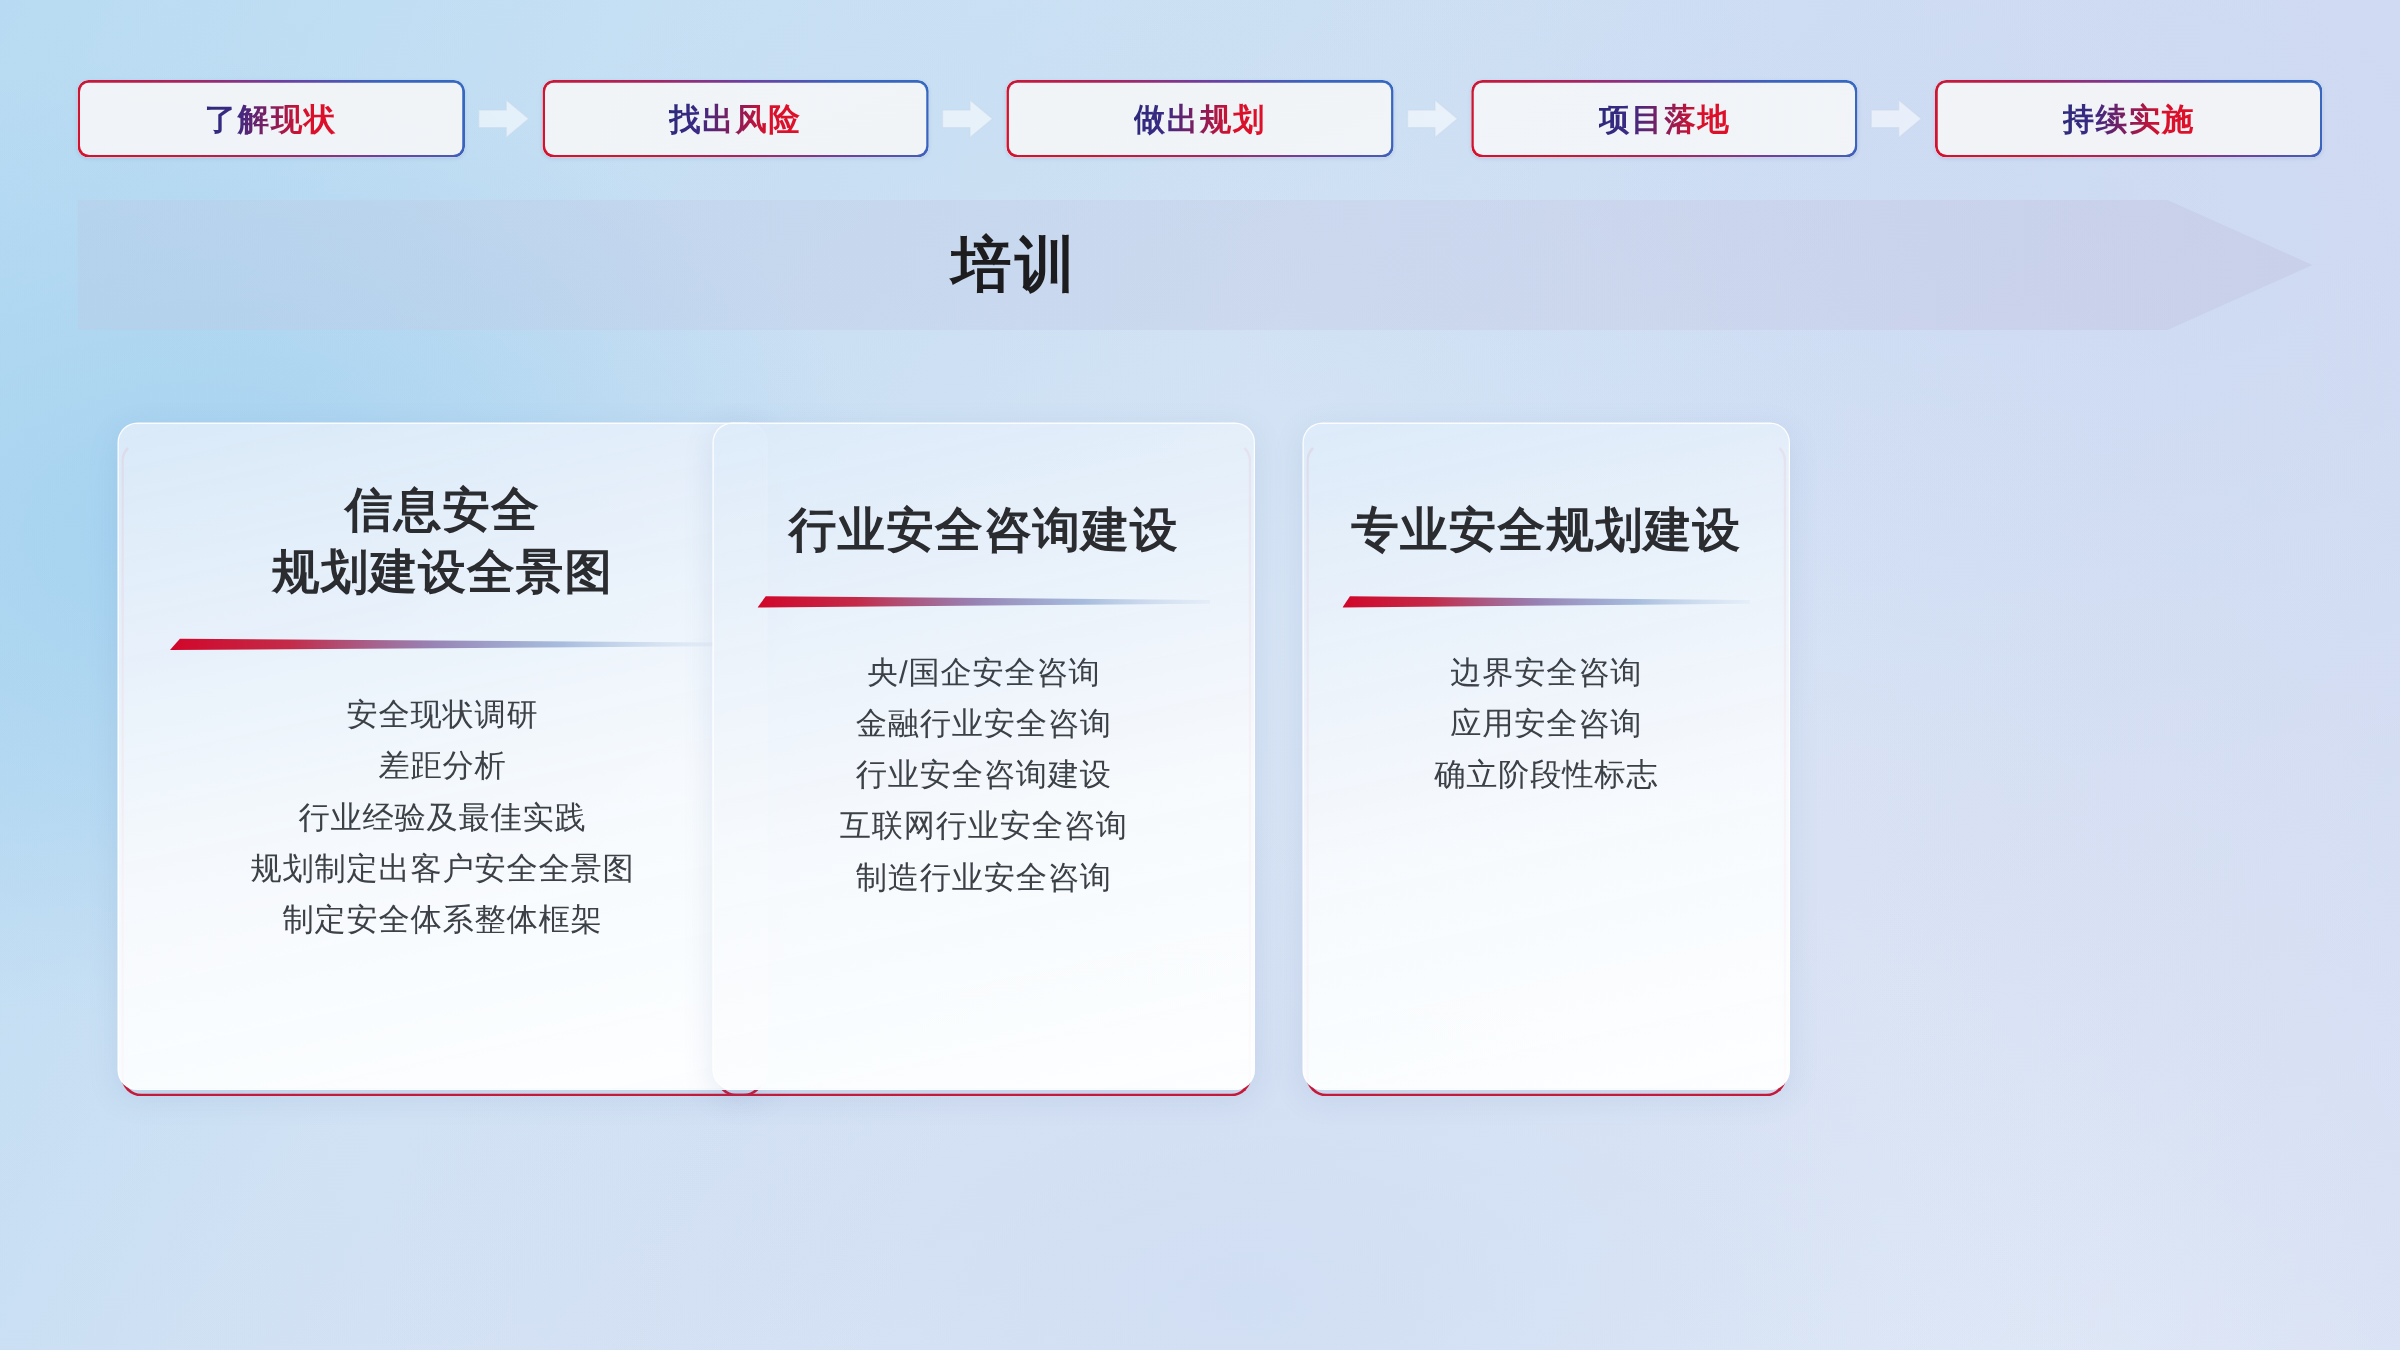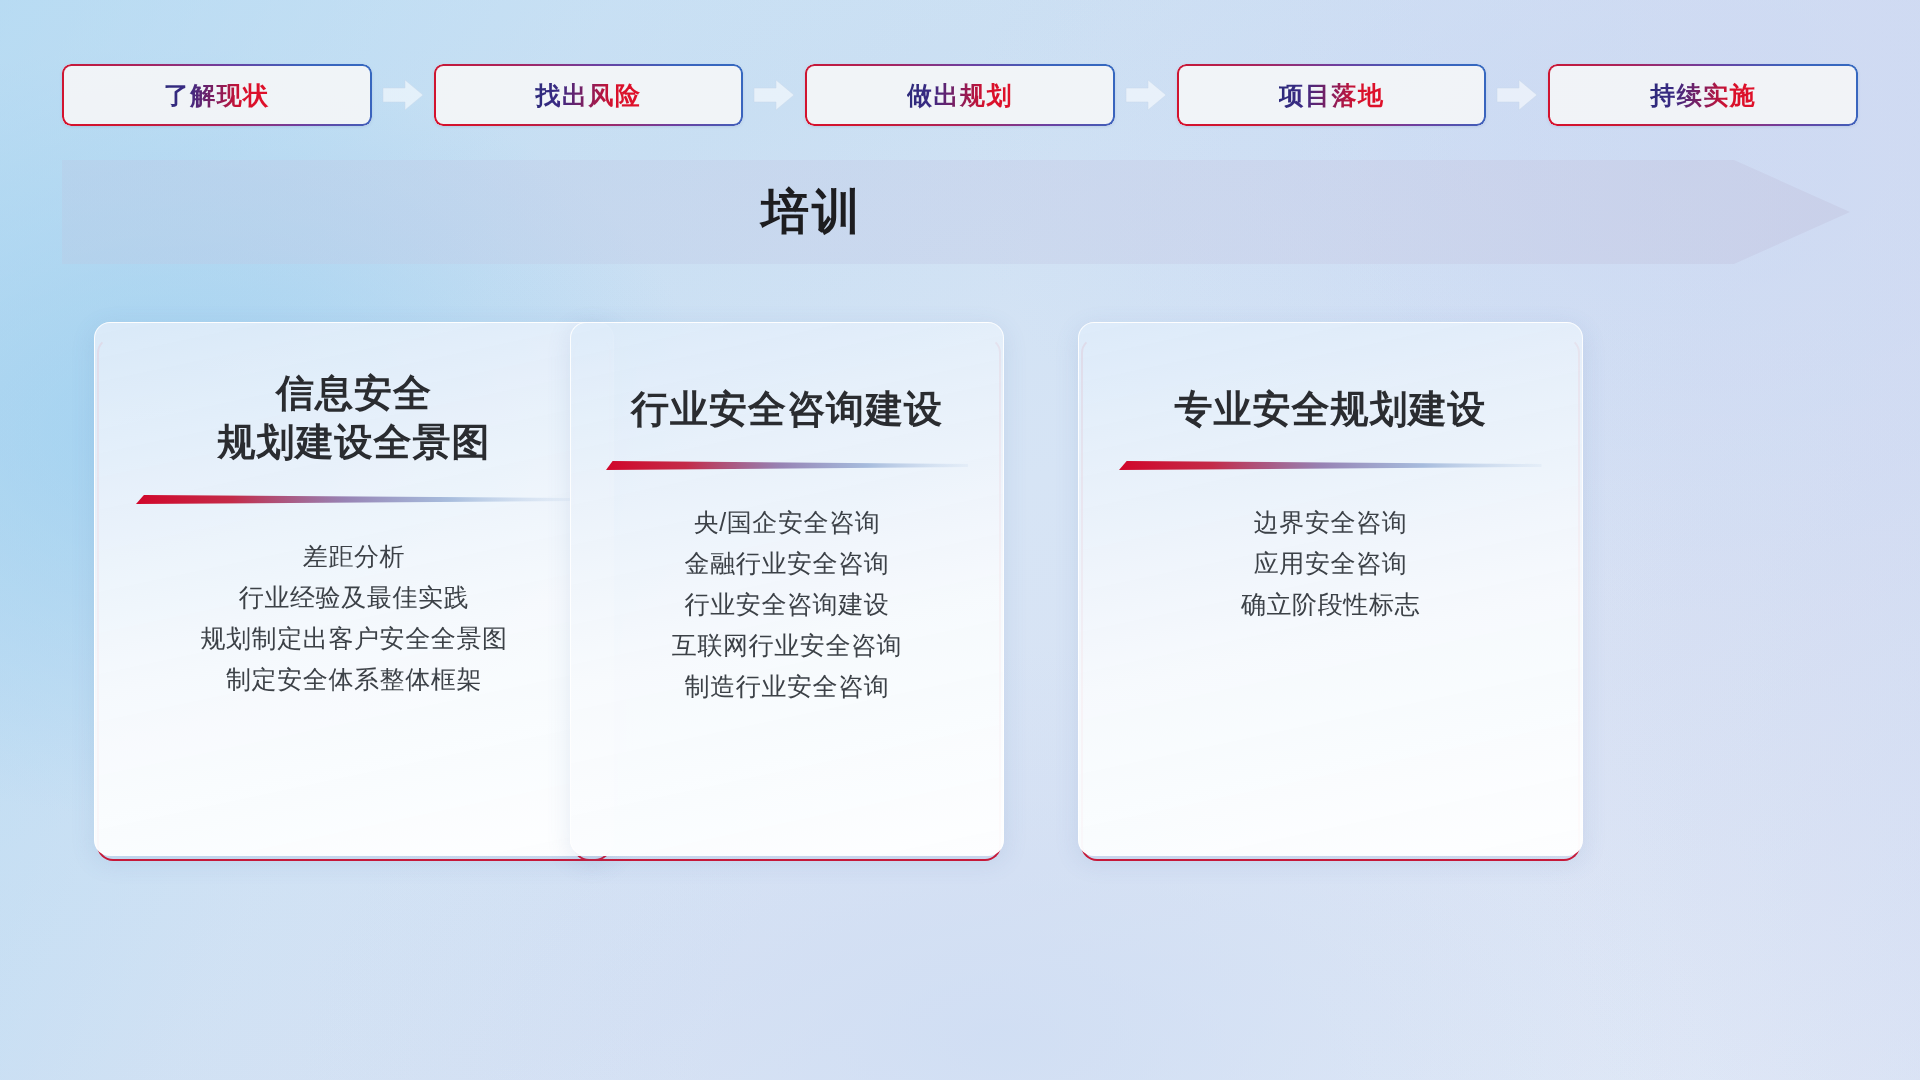--- a/index.html
+++ b/index.html
@@ -111,21 +111,21 @@
     justify-content: center;
     font-size: 48px;
     font-weight: 700;
     color: #1d1d20;
     letter-spacing: 3px;
   }
 
   
   .cards {
     position: absolute;
-    top: 322px;
+    top: 338px;
     left: 0;
     width: 1920px;
     height: 540px;
     z-index: 3;
   }
 
   .card {
     position: absolute;
     top: 0;
     width: 520px;
@@ -143,21 +143,21 @@
     left: 2px; right: 2px; top: 14px; bottom: -6px;
     border-radius: 16px;
     border: 2px solid #cf1230;
     border-top-color: transparent;
     z-index: -1;
     pointer-events: none;
   }
 
   .card-1 { left: 94px; }
   .card-2 { left: 570px; width: 434px; }
-  .card-3 { left: 1042px; width: 505px; margin-left: 36px; }
+  .card-3 { left: 1042px; width: 390px; }
 
   .card-title {
     margin-top: 46px;
     text-align: center;
     font-size: 38px;
     font-weight: 700;
     color: #2a2c30;
     line-height: 1.30;
     letter-spacing: 1px;
     white-space: pre-line;
@@ -301,20 +301,21 @@
               <stop offset="22%" stop-color="#c2203f" stop-opacity="0.95"></stop>
               <stop offset="48%" stop-color="#7c5d9c" stop-opacity="0.75"></stop>
               <stop offset="72%" stop-color="#6f8fc4" stop-opacity="0.55"></stop>
               <stop offset="100%" stop-color="#a9c3e2" stop-opacity="0.12"></stop>
             </linearGradient>
           </defs>
           <path d="M0 10 L8 1 L440 4 L440 7 Z" fill="url(#divGrad1)"></path>
         </svg>
       </div>
       <ul class="card-list">
+        <li>安全现状调研</li>
         <li>差距分析</li>
         <li>行业经验及最佳实践</li>
         <li>规划制定出客户安全全景图</li>
         <li>制定安全体系整体框架</li>
       </ul>
     </div>
 
     <div class="card card-2">
       <div class="card-title">行业安全咨询建设</div>
       <div class="card-divider">

